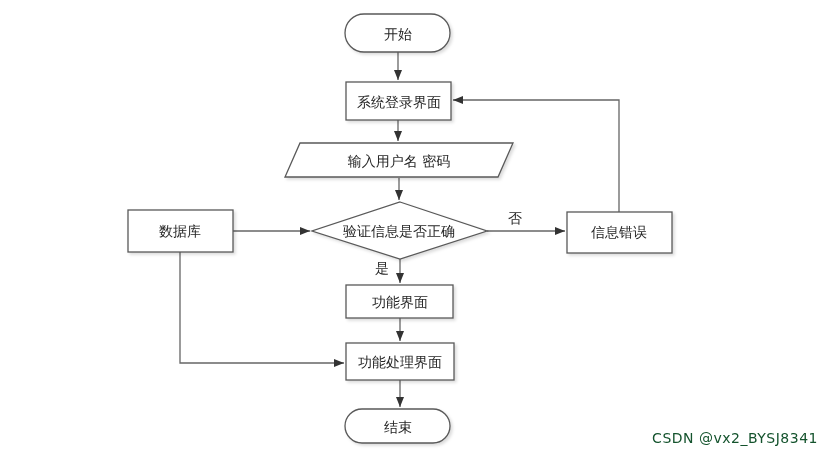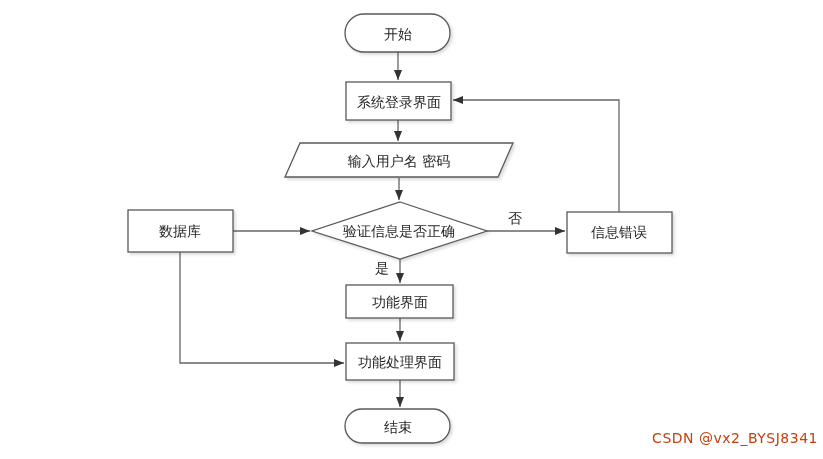--- a/index.html
+++ b/index.html
@@ -34,21 +34,21 @@
     font-family: "DejaVu Sans", sans-serif;
     font-size: 14px;
     fill: #262626;
     dominant-baseline: central;
   }
   #watermark {
     position: absolute;
     right: 5px;
     top: 430px;
     font-size: 14px;
-    color: #c2410c;
+    color: #14532d;
     letter-spacing: 0.5px;
     user-select: none;
   }
 </style>
 </head>
 <body>
 
 <div id="canvas">
   <svg width="823" height="459" viewBox="0 0 823 459">
     <defs>

